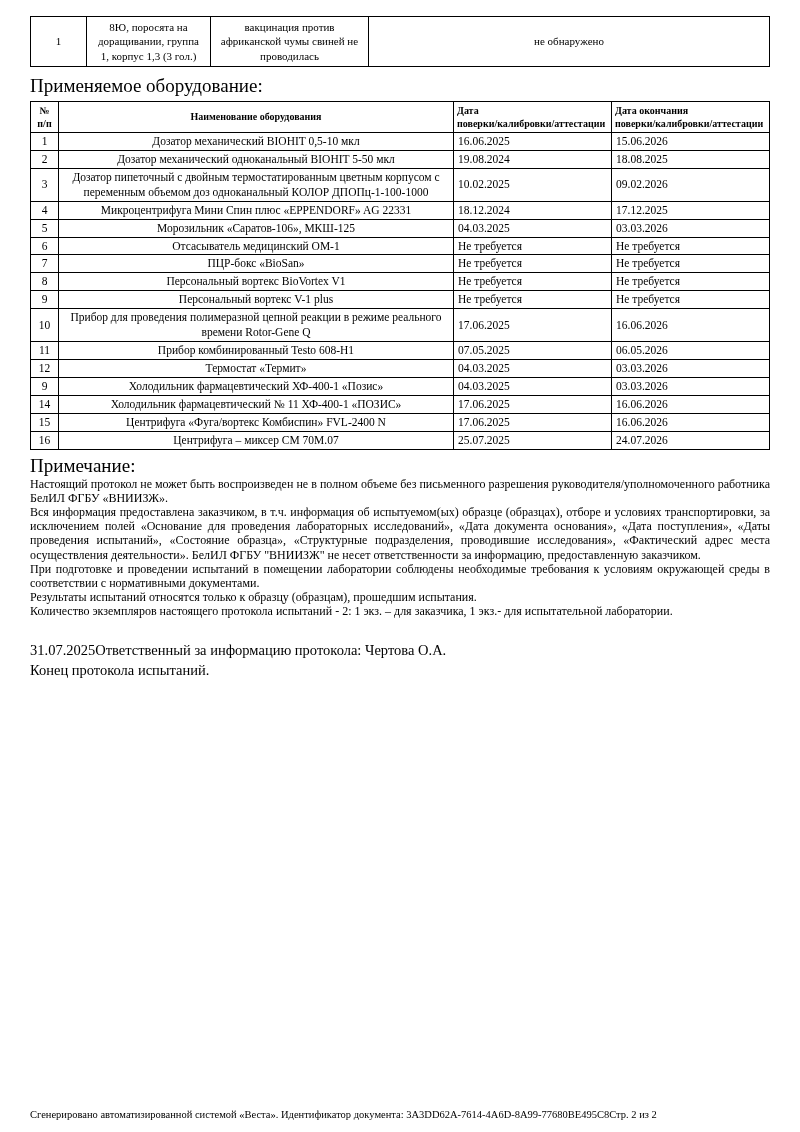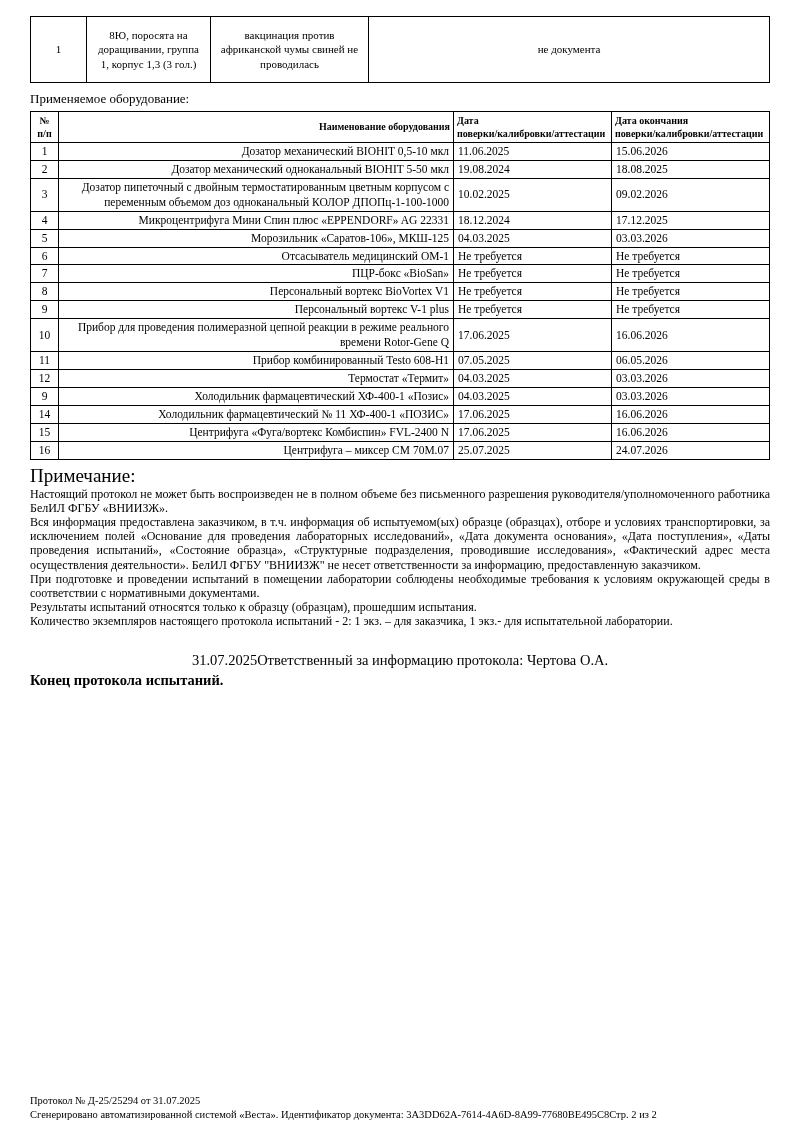--- a/index.html
+++ b/index.html
@@ -12,58 +12,58 @@
   }
   .page {
     width: 800px; height: 1132px;
     padding: 16px 30px 12px 30px;
     display: flex; flex-direction: column;
   }
   table { border-collapse: collapse; width: 100%; table-layout: fixed; }
   td, th { border: 1px solid #000; vertical-align: middle; }
 
   
-  .top-table td { font-size: 11px; text-align: center; padding: 11px 6px; line-height: 1.3; }
+  .top-table td { font-size: 11px; text-align: center; padding: 3px 6px; line-height: 1.3; }
   .top-table .c1 { width: 56px; }
   .top-table .c2 { width: 124px; }
   .top-table .c3 { width: 158px; }
 
-  .section-title { font-size: 13px; margin: 8px 0 4px 0; }
+  .section-title { font-size: 19px; margin: 8px 0 4px 0; }
 
   
   .equip-table th {
     font-size: 10px; font-weight: bold; text-align: center;
     white-space: pre-line; padding: 2px 3px; line-height: 1.3;
   }
   .equip-table td { font-size: 11.5px; padding: 1px 4px; line-height: 1.3; }
   .equip-table .col-num { width: 28px; text-align: center; }
-  .equip-table .col-name { text-align: right; }
+  .equip-table .col-name { text-align: center; }
   .equip-table .col-date { width: 158px; text-align: left; }
 
   .notes-title { font-size: 19px; margin-top: 5px; }
   .note-p { font-size: 12px; text-align: justify; line-height: 1.18; }
 
-  .sign-row { display: flex; justify-content: center; font-size: 14.5px; margin-top: 24px; }
-  .end-line { font-size: 14.5px; margin-top: 3px; font-weight: bold; }
+  .sign-row { display: flex; justify-content: flex-start; font-size: 14.5px; margin-top: 24px; }
+  .end-line { font-size: 14.5px; margin-top: 3px; }
 
   .footer { margin-top: auto; font-size: 10.5px; }
   .footer-row { display: flex; justify-content: flex-start; margin-top: 3px; }
 </style>
 </head>
 <body>
 
 <div class="page">
 
   <table class="top-table">
     <tbody>
       <tr>
         <td class="c1">1</td>
         <td class="c2">8Ю, поросята на доращивании, группа 1, корпус 1,3 (3 гол.)</td>
         <td class="c3">вакцинация против африканской чумы свиней не проводилась</td>
-        <td>не документа</td>
+        <td>не обнаружено</td>
       </tr>
     </tbody>
   </table>
 
   <div class="section-title">Применяемое оборудование:</div>
 
   <table class="equip-table">
     <thead>
       <tr>
         <th class="col-num">№
@@ -72,21 +72,21 @@
         <th class="col-date">Дата
 поверки/калибровки/аттестации</th>
         <th class="col-date">Дата окончания
 поверки/калибровки/аттестации</th>
       </tr>
     </thead>
     <tbody id="equip-body">
         <tr>
           <td class="col-num">1</td>
           <td class="col-name">Дозатор механический BIOHIT 0,5-10 мкл</td>
-          <td class="col-date">11.06.2025</td>
+          <td class="col-date">16.06.2025</td>
           <td class="col-date">15.06.2026</td>
         </tr>
         <tr>
           <td class="col-num">2</td>
           <td class="col-name">Дозатор механический одноканальный BIOHIT 5-50 мкл</td>
           <td class="col-date">19.08.2024</td>
           <td class="col-date">18.08.2025</td>
         </tr>
         <tr>
           <td class="col-num">3</td>
@@ -182,20 +182,19 @@
   <p class="note-p">Результаты испытаний относятся только к образцу (образцам), прошедшим испытания.</p>
   <p class="note-p">Количество экземпляров настоящего протокола испытаний - 2: 1 экз. – для заказчика, 1 экз.- для испытательной лаборатории.</p>
 
   <div class="sign-row">
     <span>31.07.2025</span>
     <span>Ответственный за информацию протокола: Чертова О.А.</span>
   </div>
   <div class="end-line">Конец протокола испытаний.</div>
 
   <div class="footer">
-    <div>Протокол № Д-25/25294 от 31.07.2025</div>
     <div class="footer-row">
       <span>Сгенерировано автоматизированной системой «Веста». Идентификатор документа: 3A3DD62A-7614-4A6D-8A99-77680BE495C8</span>
       <span>Стр. 2 из 2</span>
     </div>
   </div>
 
 </div>
 
 </body></html>

